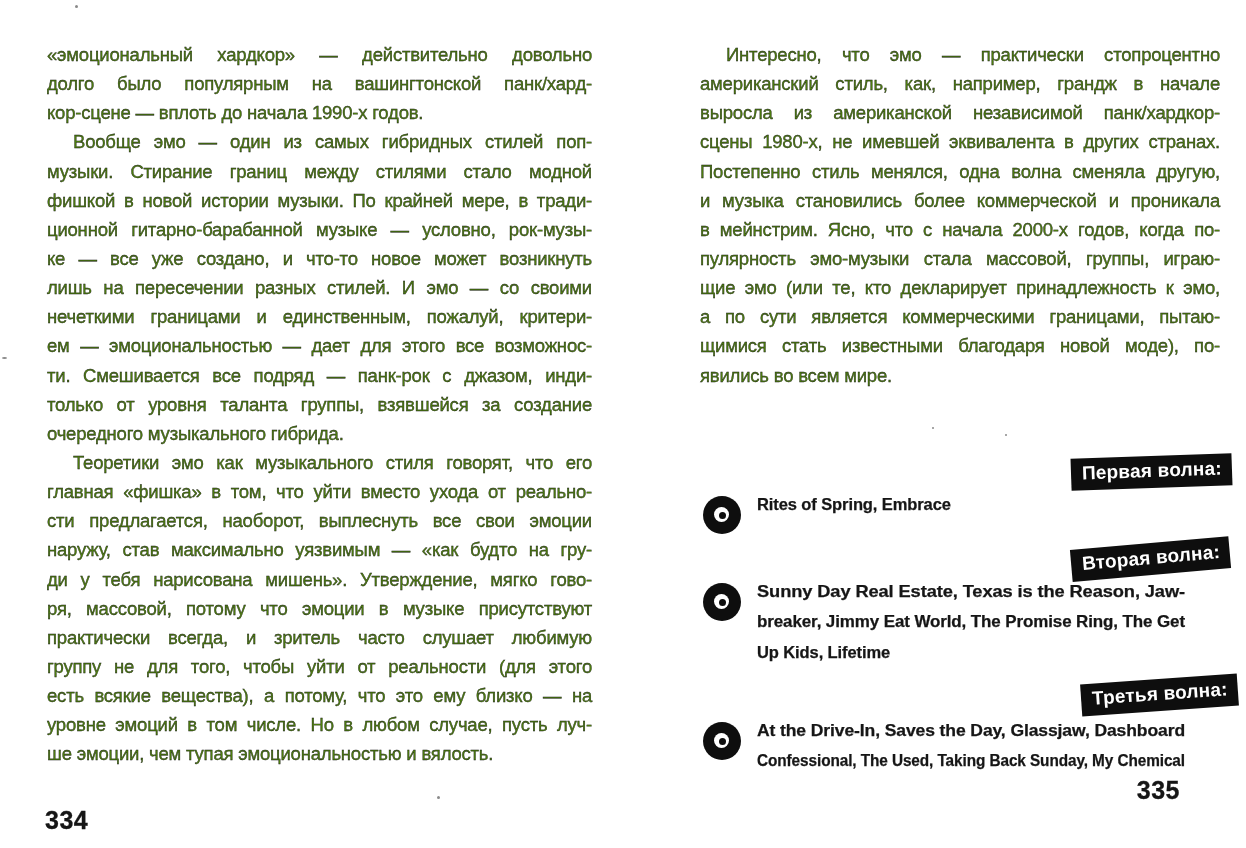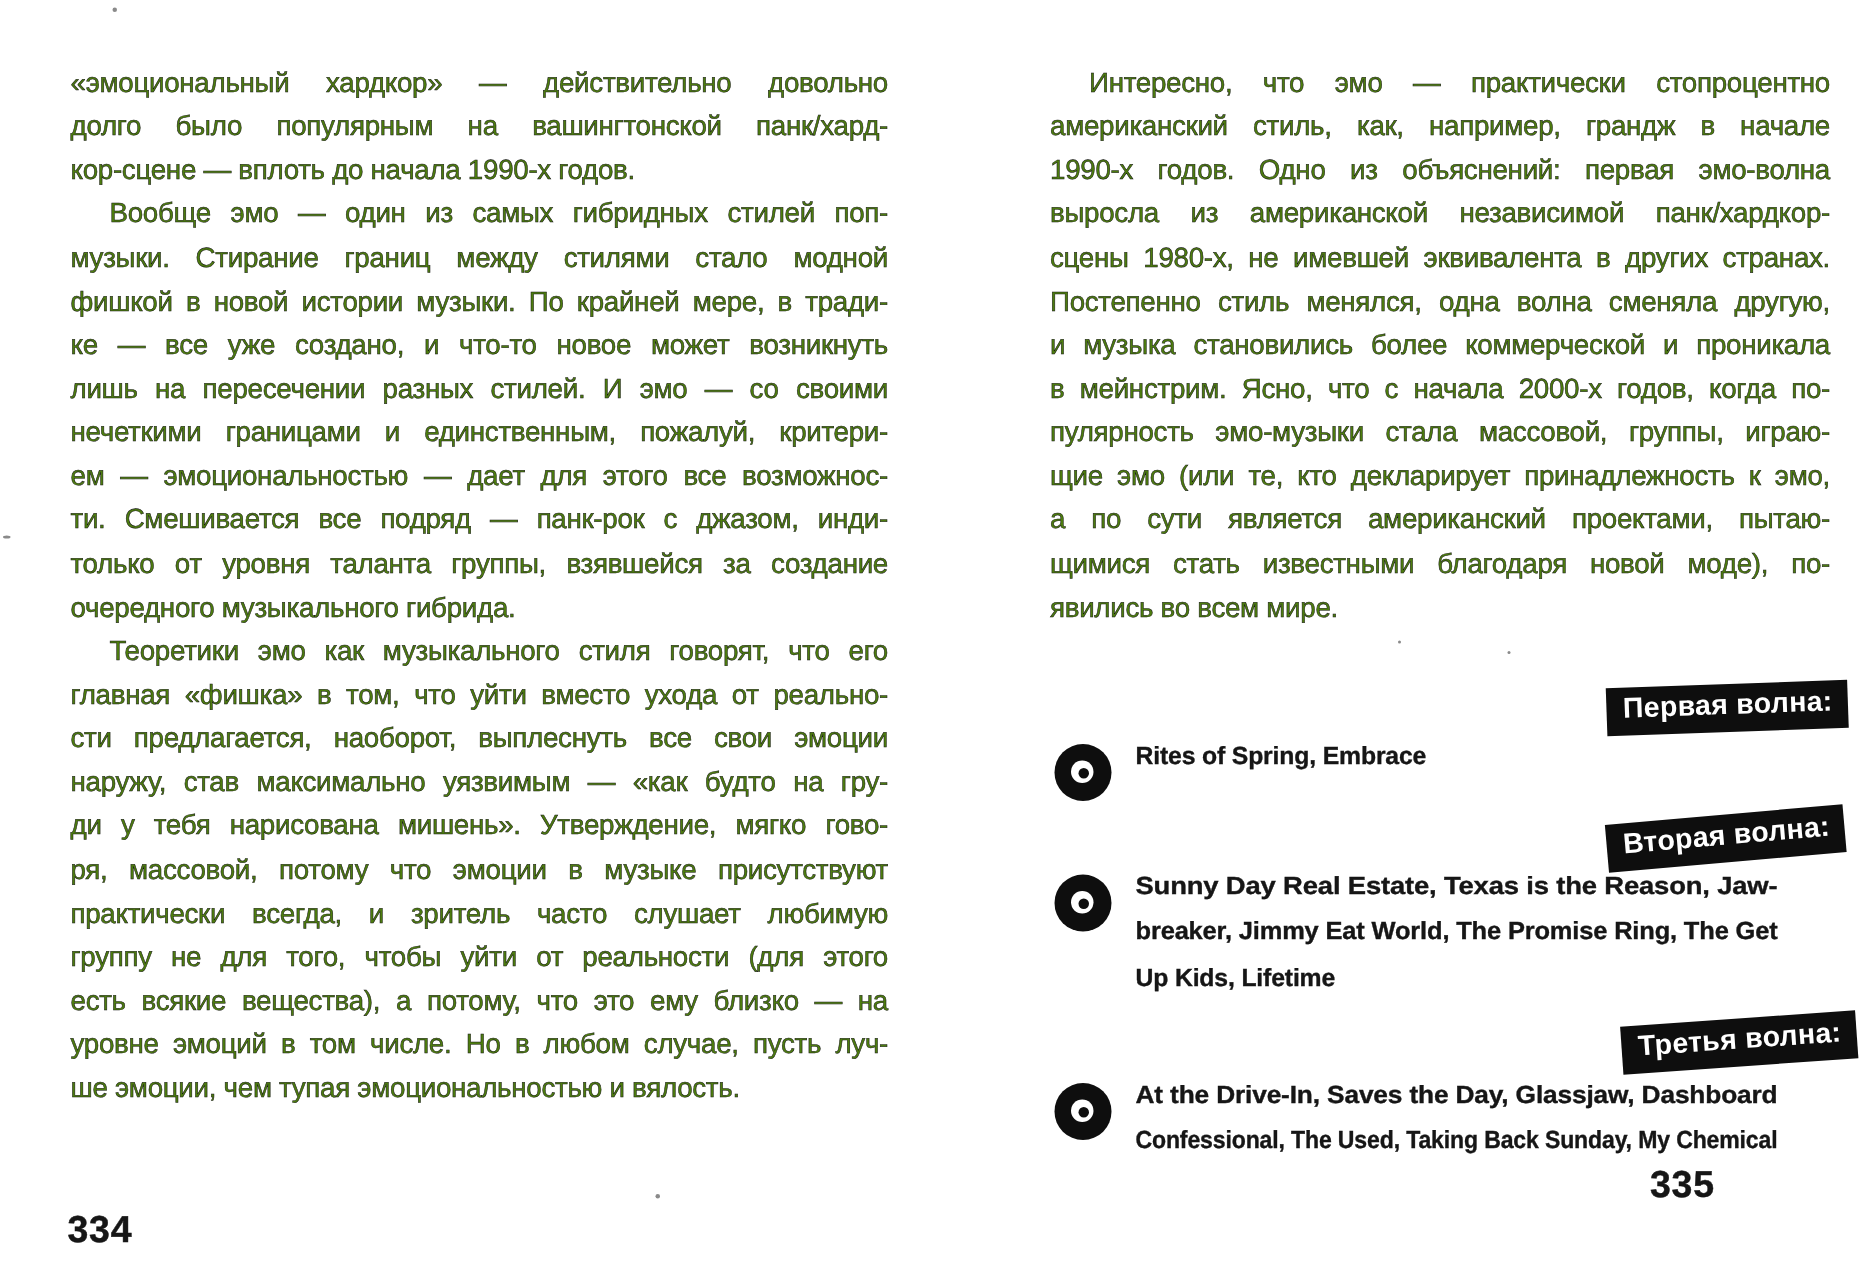--- a/index.html
+++ b/index.html
@@ -34,36 +34,37 @@
   .disc::before{content:"";position:absolute;left:11px;top:11px;width:15px;height:15px;border-radius:50%;background:#ffffff}
   .disc::after{content:"";position:absolute;left:15.5px;top:15.5px;width:7px;height:7px;border-radius:50%;background:#0e0e0e}
   .disc.d1{left:703px;top:496px}
   .disc.d2{left:703px;top:583px}
   .disc.d3{left:703px;top:722px}
   .bands.b1{left:757px;top:489px;width:430px}
   .bands.b2{left:757px;top:576px;width:428px}
   .bands.b3{left:757px;top:715px;width:428px}
   .pagenum{position:absolute;font-weight:bold;font-size:25px;letter-spacing:0.5px;-webkit-text-stroke:0.3px #161616}
   .pagenum.pl{left:45px;top:806px}
-  .pagenum.pr{left:1100px;top:776px;width:80px;text-align:left}
+  .pagenum.pr{left:1100px;top:776px;width:80px;text-align:right}
   .speck{position:absolute;background:#8a8a8a;border-radius:50%}
 </style>
 </head>
 <body style="color: rgb(22, 22, 22);">
 
 <div class="spread">
 
   <section>
     <div class="tcol" style="left:47px;top:40px;width:545px">
         <div class="tline">«эмоциональный хардкор» — действительно довольно</div>
         <div class="tline">долго было популярным на вашингтонской панк/хард-</div>
         <div class="tline end">кор-сцене — вплоть до начала 1990-х годов.</div>
         <div class="tline ind">Вообще эмо — один из самых гибридных стилей поп-</div>
         <div class="tline">музыки. Стирание границ между стилями стало модной</div>
         <div class="tline">фишкой в новой истории музыки. По крайней мере, в тради-</div>
+        <div class="tline">ционной гитарно-барабанной музыке — условно, рок-музы-</div>
         <div class="tline">ке — все уже создано, и что-то новое может возникнуть</div>
         <div class="tline">лишь на пересечении разных стилей. И эмо — со своими</div>
         <div class="tline">нечеткими границами и единственным, пожалуй, критери-</div>
         <div class="tline">ем — эмоциональностью — дает для этого все возможнос-</div>
         <div class="tline">ти. Смешивается все подряд — панк-рок с джазом, инди-</div>
         <div class="tline">только от уровня таланта группы, взявшейся за создание</div>
         <div class="tline end">очередного музыкального гибрида.</div>
         <div class="tline ind">Теоретики эмо как музыкального стиля говорят, что его</div>
         <div class="tline">главная «фишка» в том, что уйти вместо ухода от реально-</div>
         <div class="tline">сти предлагается, наоборот, выплеснуть все свои эмоции</div>
@@ -76,29 +77,28 @@
         <div class="tline">уровне эмоций в том числе. Но в любом случае, пусть луч-</div>
         <div class="tline end">ше эмоции, чем тупая эмоциональностью и вялость.</div>
       </div>
     <div class="pagenum pl">334</div>
   </section>
 
   <section>
     <div class="tcol" style="left:700px;top:40px;width:520px">
         <div class="tline ind">Интересно, что эмо — практически стопроцентно</div>
         <div class="tline">американский стиль, как, например, грандж в начале</div>
-        <div class="tline">1990-х годов. Одно из объяснений: первая эмо-волна</div>
         <div class="tline">выросла из американской независимой панк/хардкор-</div>
         <div class="tline">сцены 1980-х, не имевшей эквивалента в других странах.</div>
         <div class="tline">Постепенно стиль менялся, одна волна сменяла другую,</div>
         <div class="tline">и музыка становились более коммерческой и проникала</div>
         <div class="tline">в мейнстрим. Ясно, что с начала 2000-х годов, когда по-</div>
         <div class="tline">пулярность эмо-музыки стала массовой, группы, играю-</div>
         <div class="tline">щие эмо (или те, кто декларирует принадлежность к эмо,</div>
-        <div class="tline">а по сути является американский проектами, пытаю-</div>
+        <div class="tline">а по сути является коммерческими границами, пытаю-</div>
         <div class="tline">щимися стать известными благодаря новой моде), по-</div>
         <div class="tline end">явились во всем мире.</div>
       </div>
 
     <div class="wave-label w1">Первая волна:</div>
     <div class="disc d1"></div>
     <div class="bands b1">
         <div class="bline end">Rites of Spring, Embrace</div>
       </div>
 

